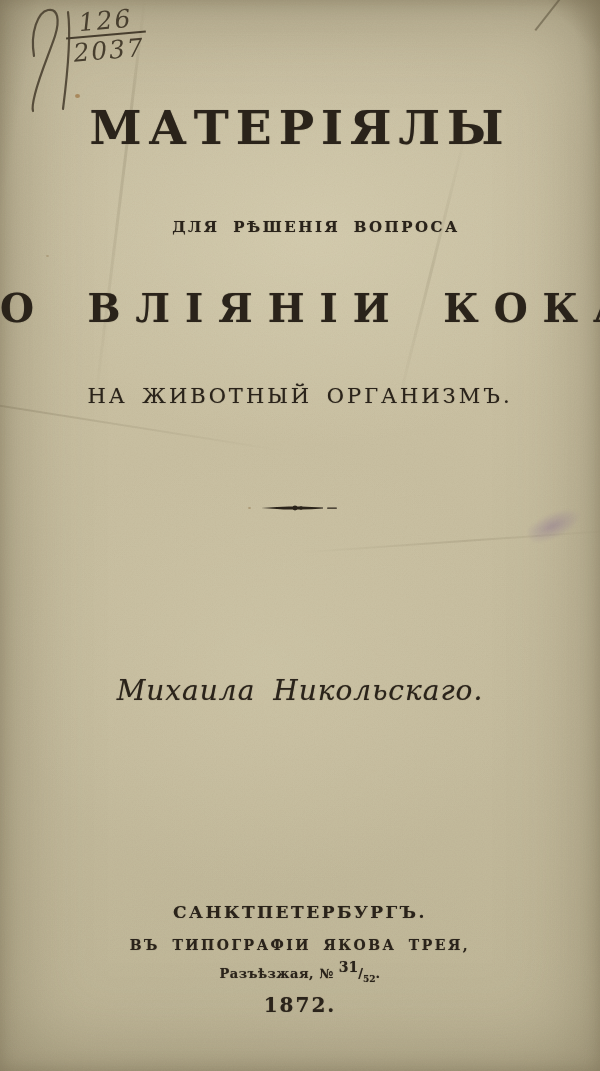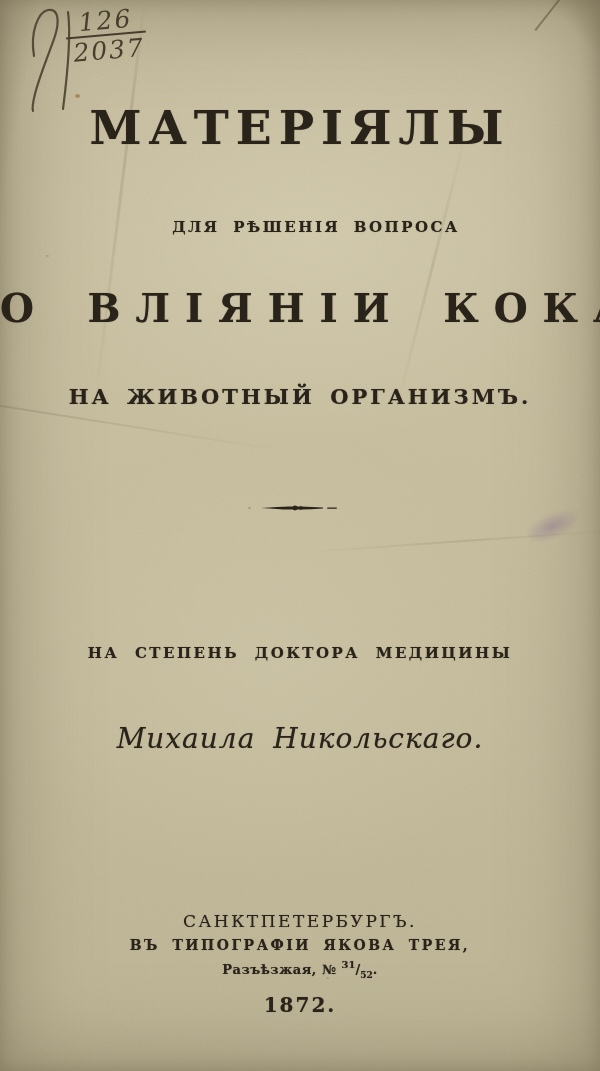--- a/index.html
+++ b/index.html
@@ -37,31 +37,31 @@
     position:absolute;left:66px;top:8px;
     font-style:italic;font-size:25px;line-height:1.0;color:#473e2e;
     transform:rotate(-5deg);letter-spacing:2px;
   }
   .shelf-num{display:block;padding:0 6px 1px 14px;border-bottom:2px solid #473e2e;}
   .shelf-den{display:block;padding:2px 2px 0 6px;}
 
   .main-title{top:96px;font-size:47px;font-weight:bold;letter-spacing:7px;}
   .sub1{top:218px;font-size:15px;font-weight:bold;letter-spacing:2.5px;word-spacing:6px;padding-left:32px;}
   .sub2{top:285px;font-size:39px;font-weight:bold;letter-spacing:15px;word-spacing:10px;}
-  .sub3{top:384px;font-size:21px;font-weight:bold;letter-spacing:3px;word-spacing:5px;}
+  .sub3{top:384px;font-size:21px;font-weight:normal;letter-spacing:3px;word-spacing:5px;}
 
   .ornament{top:498px;}
   .dissert{top:592px;font-size:27px;font-weight:bold;letter-spacing:5px;}
   .degree{top:644px;font-size:15px;font-weight:bold;letter-spacing:2.5px;word-spacing:8px;}
-  .author{top:674px;font-size:28px;font-style:italic;font-weight:500;letter-spacing:1px;word-spacing:8px;margin-top:48px;}
+  .author{top:674px;font-size:28px;font-style:italic;font-weight:500;letter-spacing:1px;word-spacing:8px;}
 
-  .city{top:902px;font-size:17px;font-weight:normal;letter-spacing:2.5px;margin-top:9px;}
+  .city{top:902px;font-size:17px;font-weight:bold;letter-spacing:2.5px;}
   .publisher{top:937px;font-size:14px;font-weight:bold;letter-spacing:2.5px;word-spacing:5px;}
   .address{top:959px;font-size:13px;font-weight:bold;letter-spacing:.5px;}
-  .address sup{font-size:10px;vertical-align:6px;letter-spacing:0;}
+  .address sup{font-size:14px;vertical-align:6px;letter-spacing:0;}
   .address sub{font-size:9px;vertical-align:-4px;letter-spacing:0;}
   .address .slash{font-size:13px;letter-spacing:0;}
   .year{top:993px;font-size:20px;font-weight:bold;letter-spacing:2px;text-align:center;}
 
   .foxing{position:absolute;width:5px;height:4px;border-radius:50%;
     background:rgba(146,96,40,.55);pointer-events:none;
     box-shadow:
       172px 412px 0 -1px rgba(120,85,40,.35),
       -18px 520px 0 -2px rgba(90,70,40,.5),
       40px 519px 0 -2px rgba(90,70,40,.45),
@@ -129,21 +129,20 @@
     <svg width="78" height="10" viewBox="0 0 78 10" aria-hidden="true">
       <g fill="#2a231a">
         <path d="M0,5 Q18,3.6 28,3.4 L40,3.4 Q50,3.6 62,4.6 L62,5.4 Q50,6.4 40,6.6 L28,6.6 Q18,6.4 0,5 Z"></path>
         <circle cx="34" cy="5" r="2.4"></circle>
         <circle cx="40" cy="5" r="1.8"></circle>
         <rect x="66" y="4.4" width="10" height="1.4" rx="0.7"></rect>
       </g>
     </svg>
   </div>
 
-  <div class="centered ink degree">НА СТЕПЕНЬ ДОКТОРА МЕДИЦИНЫ</div>
   <div class="centered ink author">Михаила Никольскаго.</div>
 
   <div class="centered ink city">САНКТПЕТЕРБУРГЪ.</div>
   <div class="centered ink publisher">ВЪ ТИПОГРАФІИ ЯКОВА ТРЕЯ,</div>
   <div class="centered ink address">
     <span>Разъѣзжая, № </span><sup>31</sup><span class="slash">/</span><sub>52</sub><span>.</span>
   </div>
   <div class="centered ink year">1872.</div>
 
 </main>

